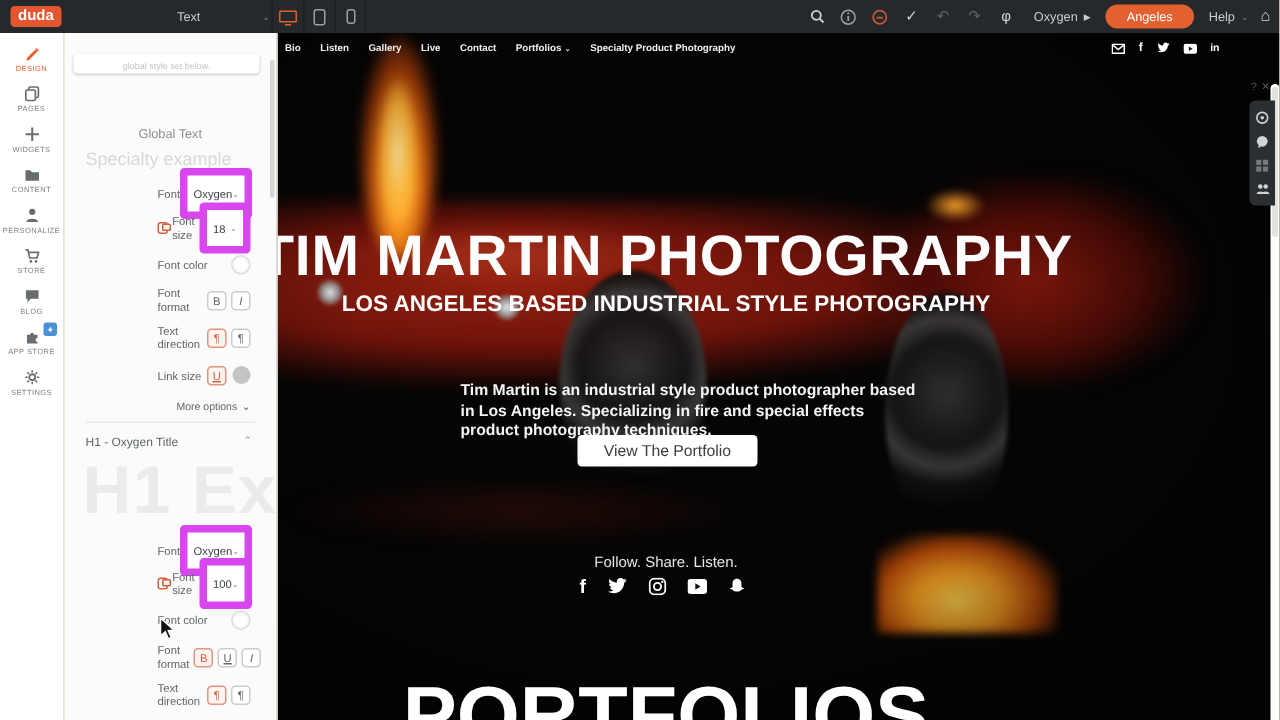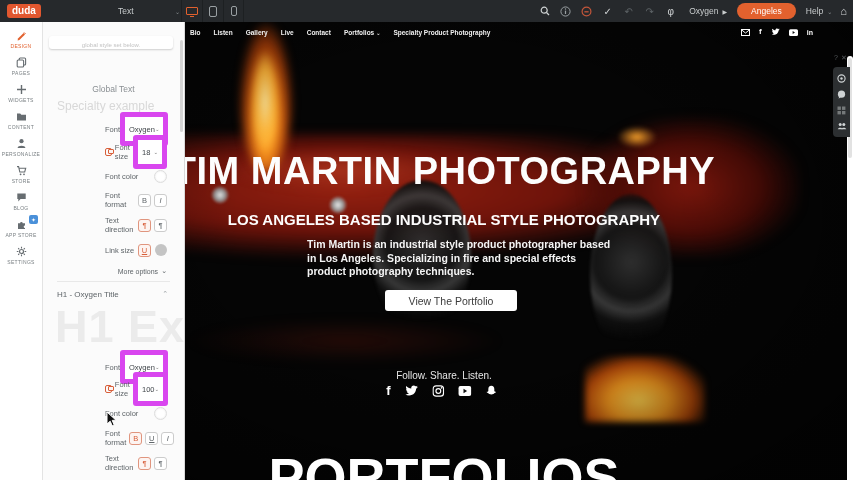--- a/index.html
+++ b/index.html
@@ -126,25 +126,25 @@
   .site-nav { position:absolute; top:6px; left:5px; right:40px; display:flex; align-items:center;
               gap:13px; font-size:6.5px; font-weight:600; color:#f0f0f0; z-index:5; }
   .site-nav .navlink { white-space:nowrap; }
   .site-nav .chv { font-size:5px; margin-left:2px; color:#ddd; }
   .nav-social { margin-left:auto; display:flex; align-items:center; gap:9px; color:#fff; }
   .nav-social svg { display:block; }
   .nav-social .txt-ic { font-size:8px; font-weight:bold; line-height:1; }
 
   .hero-title { position:absolute; top:128px; left:259px; transform:translateX(-50%); white-space:nowrap;
                 font-size:38px; font-weight:700; color:#fdfdfd; letter-spacing:.5px; z-index:5; }
-  .hero-sub { position:absolute; top:189px; left:259px; transform:translateX(-50%); white-space:nowrap;
+  .hero-sub { position:absolute; top:172px; left:259px; transform:translateX(-50%); white-space:nowrap;
               font-size:15px; font-weight:700; color:#fdfdfd; z-index:5; }
-  .hero-para { position:absolute; top:216px; left:122px; width:308px; font-size:10.5px; font-weight:700;
+  .hero-para { position:absolute; top:232px; left:122px; width:308px; font-size:10.5px; font-weight:700;
                color:#f4f4f4; line-height:1.3; z-index:5; }
-  .hero-btn { position:absolute; top:268px; left:200px; width:132px; height:21px; background:#fff;
+  .hero-btn { position:absolute; top:268px; left:200px; width:120px; height:21px; background:#fff;
               border:none; border-radius:3px; font-size:10.5px; color:#3c3c3c; z-index:5;
               display:flex; align-items:center; justify-content:center; font-family:inherit;text-align:right; }
   .follow-txt { position:absolute; top:348px; left:259px; transform:translateX(-50%); font-size:10px;
                 color:#e6e6e6; z-index:5; white-space:nowrap; }
   .social-row { position:absolute; top:362px; left:257px; transform:translateX(-50%); display:flex;
                 align-items:center; gap:14px; color:#fff; z-index:5; }
   .social-row .txt-ic { font-size:13px; font-weight:bold; line-height:1; }
   .portfolios { position:absolute; top:424px; left:259px; transform:translateX(-50%); white-space:nowrap;
                 font-size:54px; font-weight:700; color:#fff; z-index:5; }
 

